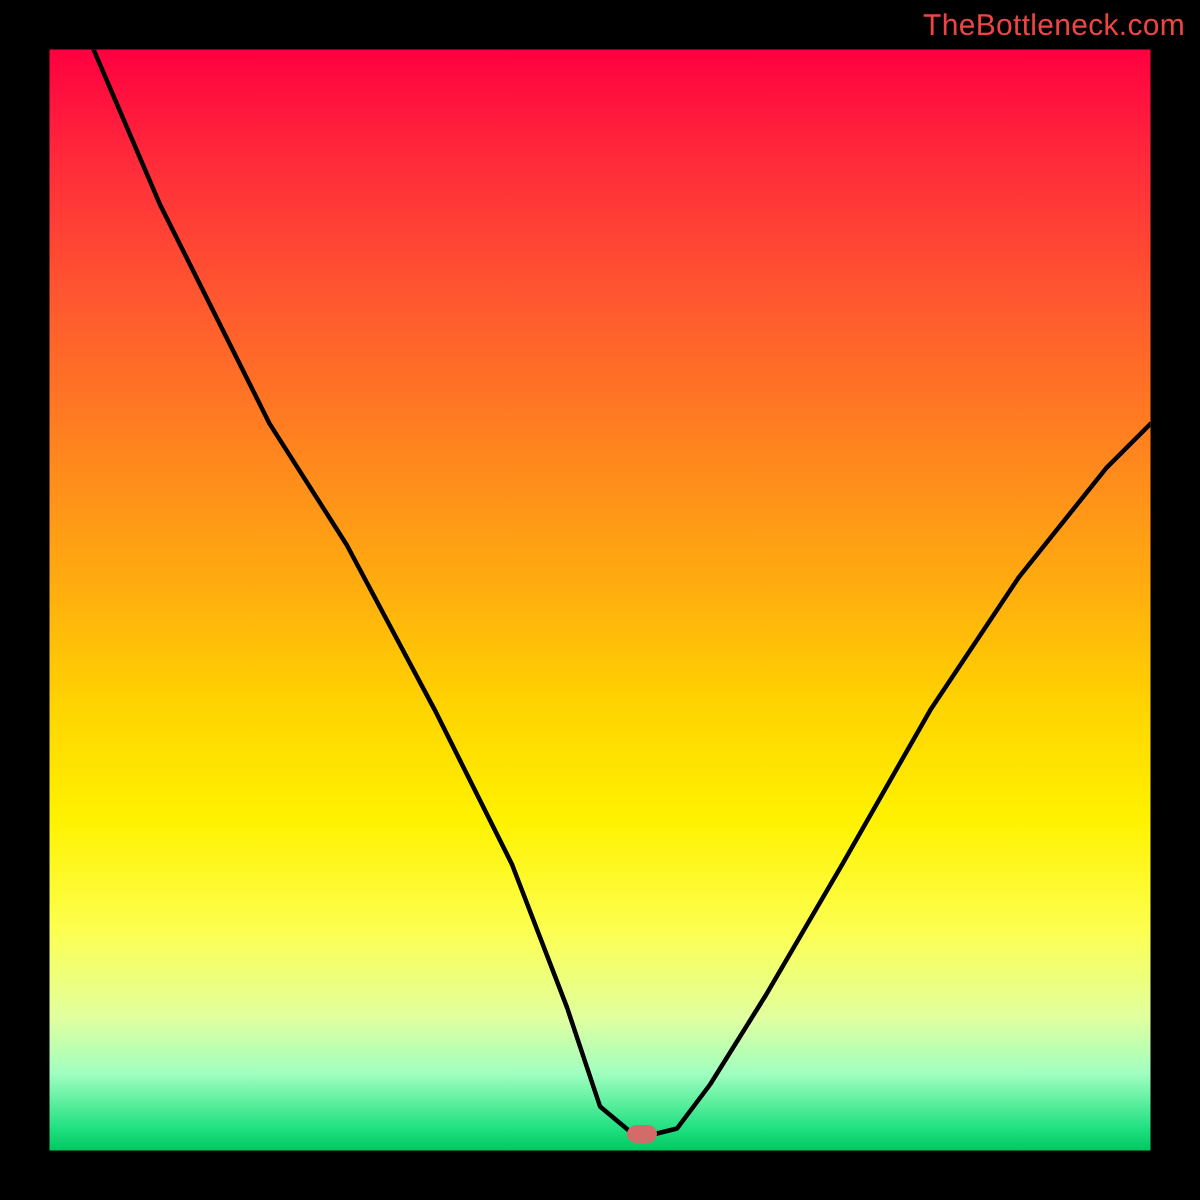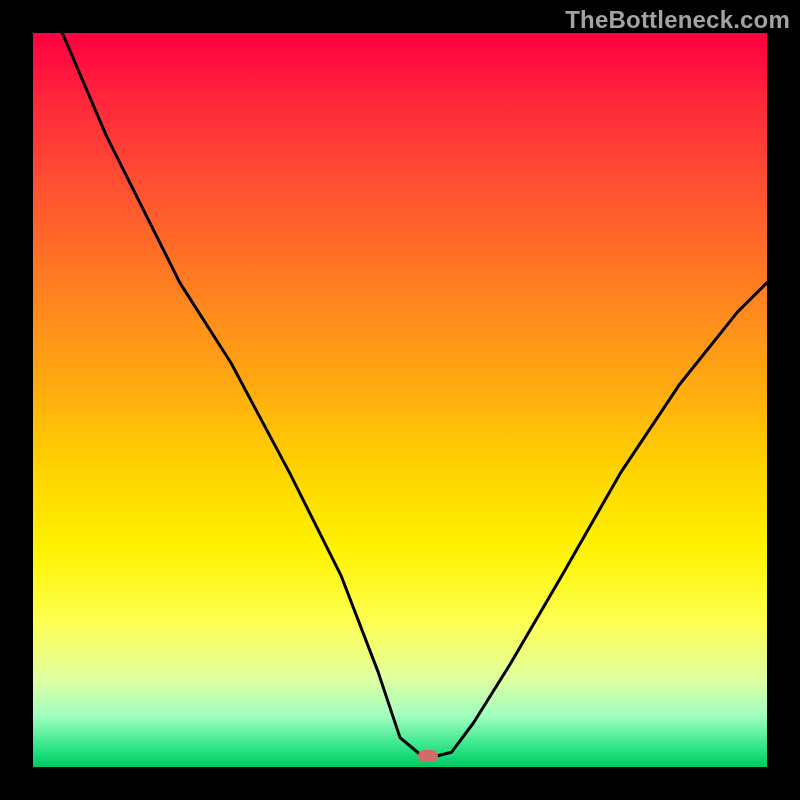--- a/index.html
+++ b/index.html
@@ -35,23 +35,23 @@
       #e0ffa0 88%,
       #a0ffc0 93%,
       #20e080 98%,
       #00c860 100%
     );
   }
   .watermark {
     position: absolute;
     top: 6px;
     right: 10px;
-    color: #a3a3a3;
-    font-size: 24px;
-    font-weight: 700;
+    color: #ef4444;
+    font-size: 20px;
+    font-weight: 400;
     letter-spacing: 0.2px;
   }
   svg.curve {
     position: absolute;
     left: 0;
     top: 0;
     width: 734px;
     height: 734px;
   }
   .marker {

